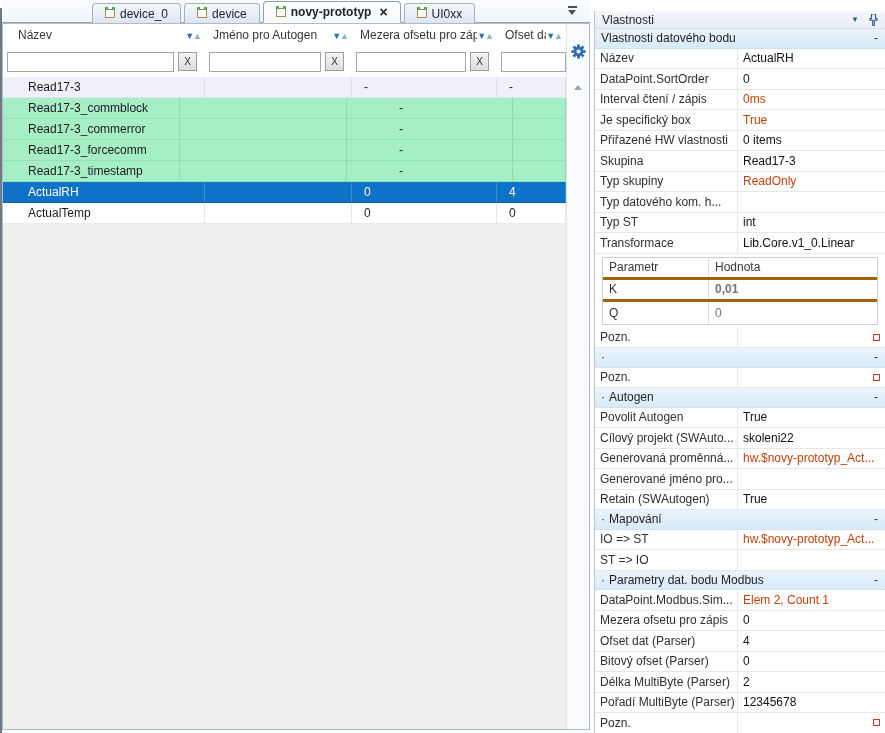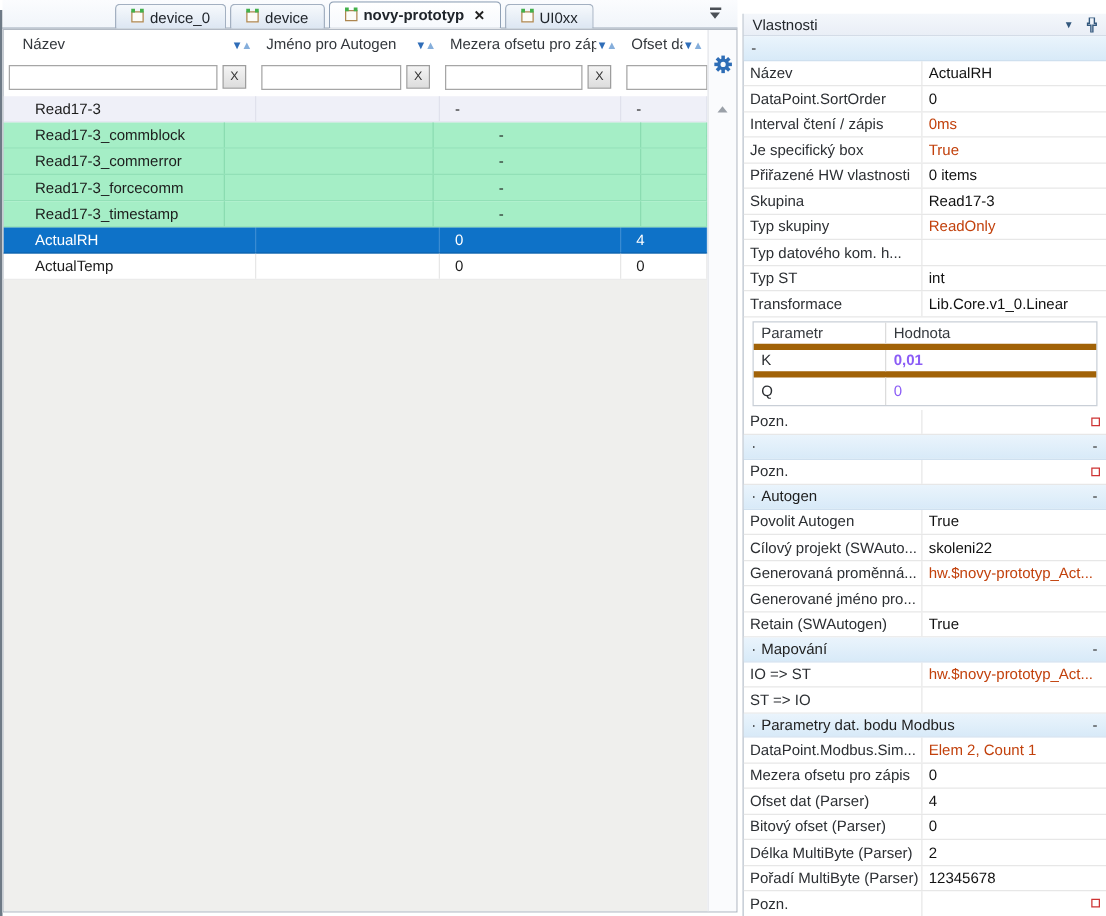--- a/index.html
+++ b/index.html
@@ -105,24 +105,24 @@
   .pgroup .glabel { flex:1; white-space:nowrap; overflow:hidden; }
   .pgroup .minus { color:#333; margin-right:1px; }
 
   .prow { height:20.5px; display:flex; border-bottom:1px solid #e7e7e7; }
   .plabel { width:143px; flex:none; border-right:1px solid #e7e7e7; padding-left:5px; display:flex; align-items:center; color:#2c2f33; white-space:nowrap; overflow:hidden; }
   .pvalue { flex:1; min-width:0; padding-left:5px; display:flex; align-items:center; color:#111; white-space:nowrap; overflow:hidden; cursor:text; }
   .pvalue.readonly { color:#c2410c; cursor:default;text-align:center; }
   .flagsq { flex:none; width:7px; height:7px; border:1px solid #ce3333; background:#fff; margin-left:auto; margin-right:5px; cursor:pointer; }
 
   .subtable { margin:3px 7px; border:1px solid #c9cfd7; background:#fff; }
-  .strow { height:22px; display:flex; border-bottom:5px solid #a16207; }
+  .strow { height:22px; display:flex; border-bottom:3px solid #a16207; }
   .strow:last-child { border-bottom:none; }
   .stc1 { width:106px; flex:none; border-right:1px solid #dcdcdc; padding-left:6px; display:flex; align-items:center; color:#2c2f33; }
-  .stc2 { flex:1; padding-left:6px; display:flex; align-items:center; color:#8b5cf6; }
+  .stc2 { flex:1; padding-left:6px; display:flex; align-items:center; color:#737373; }
   .strow.hdr .stc1, .strow.hdr .stc2 { color:#34383d; }
   .stc2.bold { font-weight:bold; }
 </style>
 </head>
 <body>
 
 <div class="left-border"></div>
 
 <div class="tabbar">
   <div class="tabs" id="tabs">
@@ -252,20 +252,21 @@
     <span class="t">Vlastnosti</span>
     <span class="chev">▼</span>
     <button class="pinbtn">
       <svg width="9" height="12" viewBox="0 0 9 12">
           <path d="M2.5 0h4v4.6H8v1.6H5.3V12h-1.6V6.2H1V4.6h1.5z" fill="none" stroke="#33587d" stroke-width="1.1"></path>
         </svg>
     </button>
   </div>
   <div id="prows">
       <div class="pgroup">
+        <span class="glabel">Vlastnosti datového bodu</span>
         <span class="minus">-</span>
       </div>
       <div class="prow">
         <div class="plabel">Název</div>
         <div class="pvalue">ActualRH</div>
       </div>
       <div class="prow">
         <div class="plabel">DataPoint.SortOrder</div>
         <div class="pvalue">0</div>
       </div>

